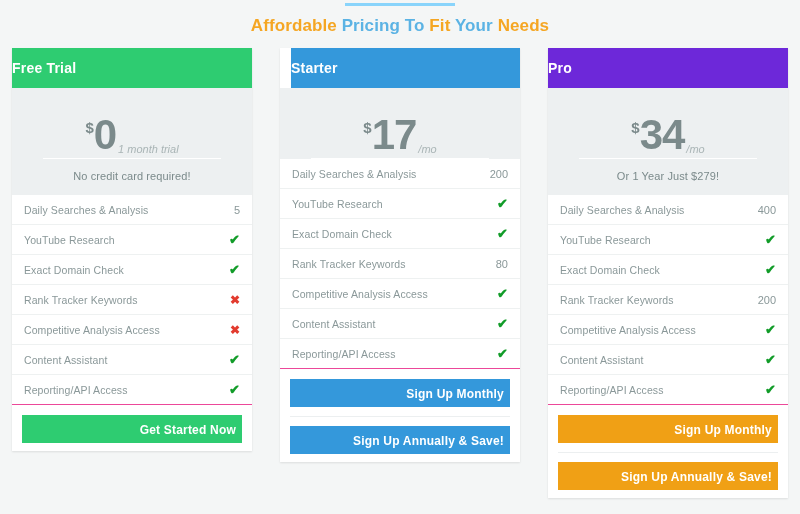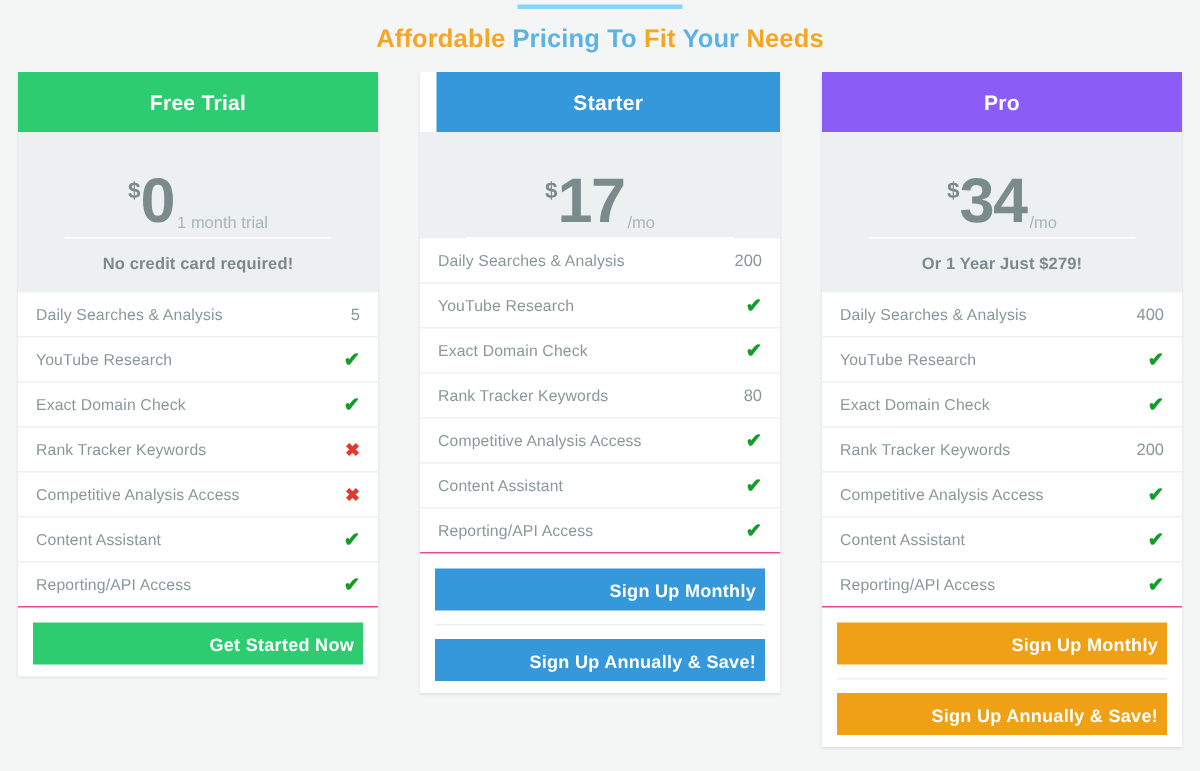--- a/index.html
+++ b/index.html
@@ -61,21 +61,20 @@
     background: #ffffff;
     box-shadow: 0 1px 2px rgba(0,0,0,0.10);
     padding-bottom: 8px;
     box-sizing: border-box;
   }
 
   
   .card-head {
     height: 40px;
     line-height: 40px;
-    text-align: center;
     color: #ffffff;
     font-size: 14px;
     font-weight: bold;
     letter-spacing: 0.2px;
   }
 
   
   .price-block {
     background: #edf0f1;
     padding: 12px 0 0 0;
@@ -94,33 +93,34 @@
     color: #7b8a8b;
   }
   .price-amt {
     font-size: 42px;
     font-weight: bold;
     letter-spacing: -1px;
     color: #7b8a8b;
   }
   .price-suffix {
     font-size: 11px;
+    font-style: italic;
     color: #aab5b6;
     vertical-align: -4px;
     margin-left: 2px;
   }
   .price-rule {
     width: 178px;
     height: 1px;
     background: #ffffff;
     margin: 2px auto 0 auto;
   }
   .price-note {
     font-size: 11px;
-    font-weight: bold;
+    font-weight: normal;
     color: #7b8a8b;
     padding: 11px 0 13px 0;
     letter-spacing: 0.1px;
   }
 
   
   .features { padding: 0; text-align: right; }
   .feature-row {
     height: 30px;
     display: flex;
@@ -264,21 +264,21 @@
             <span class="mark-yes">✔</span>
           </div>
         </div>
         <div class="actions">
           <button class="btn" style="background: rgb(52, 152, 219);">Sign Up Monthly</button>
           <div class="btn-gap-rule"></div>
           <button class="btn" style="background: rgb(52, 152, 219);">Sign Up Annually &amp; Save!</button>
         </div>
       </div>
       <div class="card">
-        <div class="card-head" style="background: #8b5cf6;">Pro</div>
+        <div class="card-head" style="background: #6d28d9;">Pro</div>
         <div class="price-block">
           <div class="price-line"><span class="price-cur">$</span><span class="price-amt">34</span><span class="price-suffix">/mo</span></div>
           <div class="price-rule"></div>
           <div class="price-note">Or 1 Year Just $279!</div>
         </div>
         <div class="features">
           <div class="feature-row">
             <span class="feature-label">Daily Searches &amp; Analysis</span>
             <span class="feature-value">400</span>
           </div>

